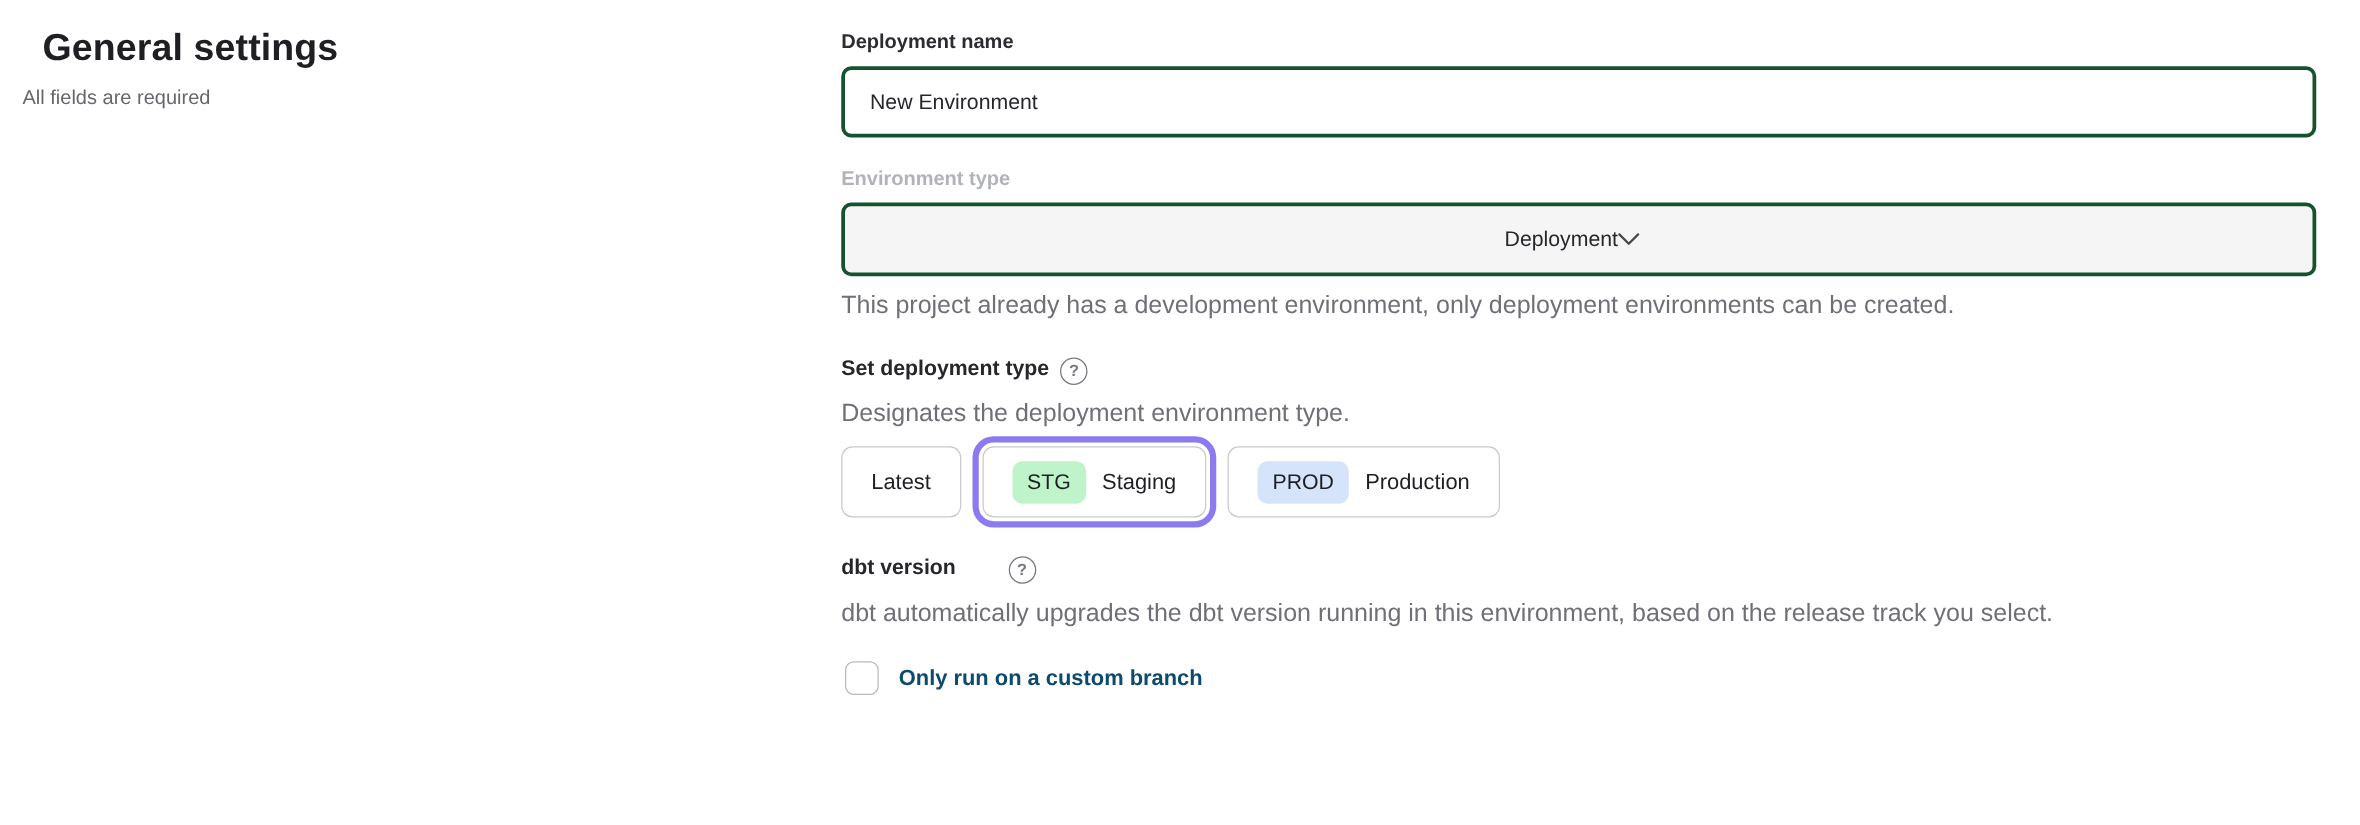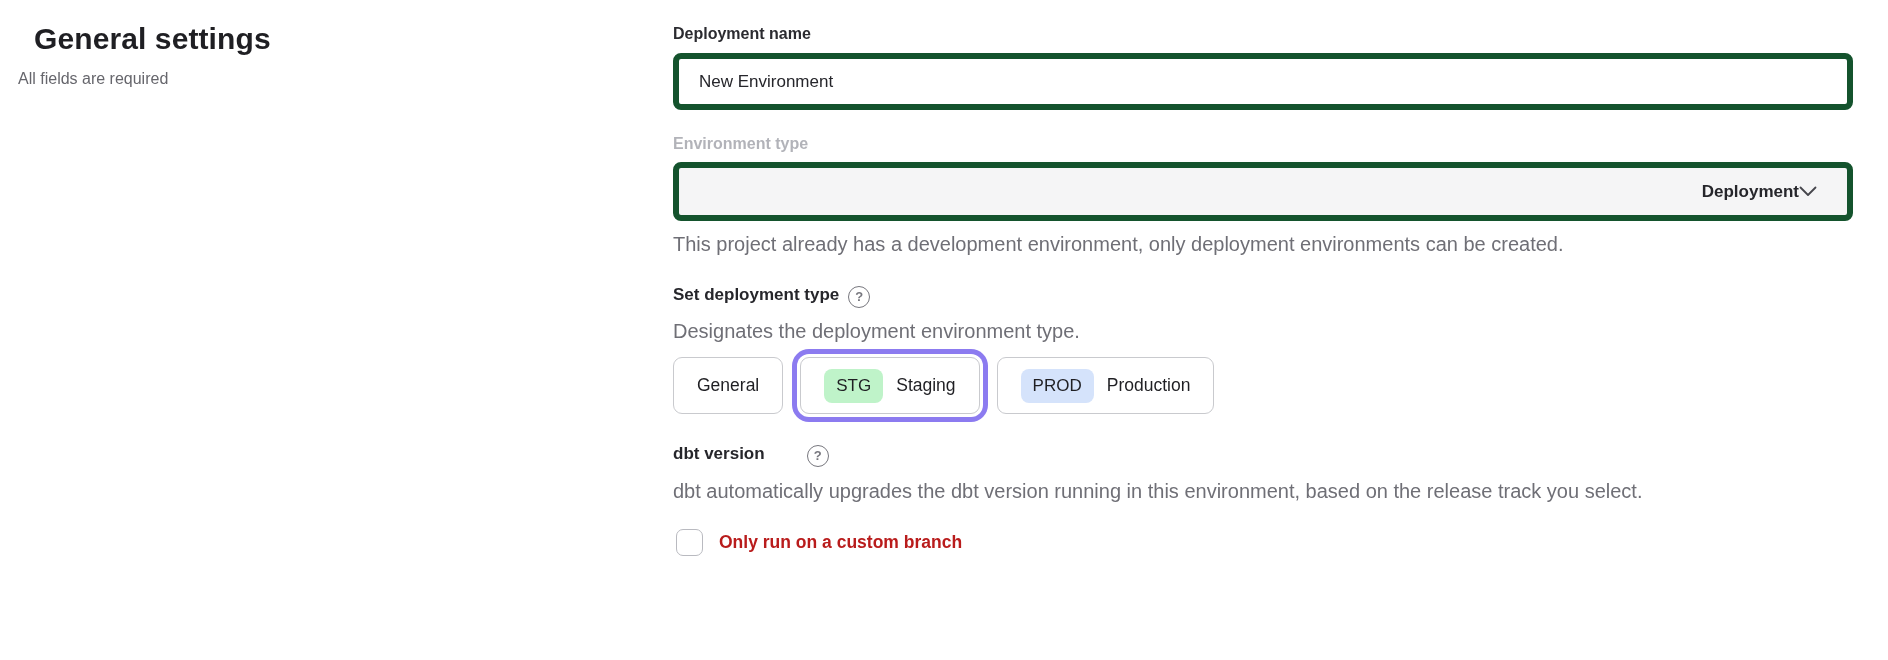--- a/index.html
+++ b/index.html
@@ -51,30 +51,30 @@
     font-weight: 600;
     line-height: 24px;
     color: #2b2b30;
   }
   .field-label.disabled { color: #b2b3b9; }
 
   .text-input, .select {
     margin-top: 7px;
     width: 100%;
     height: 57px;
-    border: 6px solid #14532d;
+    border: 3px solid #14532d;
     border-radius: 8px;
     background: #ffffff;
     display: flex;
     align-items: center;
     padding: 0 20px;
     font-size: 17px;
     color: #26262b;
   }
-  .select { height: 59px; justify-content: flex-end; cursor: pointer; font-weight: bold; }
+  .select { height: 59px; justify-content: center; cursor: pointer; }
   .select.disabled { background: #f5f5f6; margin-top: 6px; }
   .select .chev { flex: 0 0 auto; margin-right: 10px; color: #46464c; display:flex; align-items:center; }
 
   .helper {
     margin-top: 11px;
     font-size: 20px;
     line-height: 24px;
     color: #6f6f76;
   }
   .helper.mt12 { margin-top: 12px; }
@@ -156,21 +156,21 @@
     width: 27px; height: 27px;
     border: 1.5px solid #b9bac0;
     border-radius: 7px;
     background: #ffffff;
     cursor: pointer;
     flex: 0 0 auto;
   }
   .check-label {
     font-size: 17.5px;
     font-weight: 600;
-    color: #b91c1c;
+    color: #0c4a6e;
   }
 </style>
 </head>
 <body>
 
 <div class="canvas">
 
   <div class="intro">
     <h1>General settings</h1>
     <div class="sub">All fields are required</div>
@@ -195,21 +195,21 @@
     <div class="helper">This project already has a development environment, only deployment environments can be created.</div>
 
     <div class="section-title">
       <span>Set deployment type</span>
       <span class="help-circle">?</span>
     </div>
     <div class="helper">Designates the deployment environment type.</div>
 
     <div class="type-row">
       <button class="type-btn">
-        <span>General</span>
+        <span>Latest</span>
       </button>
       <button class="type-btn selected">
         <span class="badge green">STG</span>
         <span>Staging</span>
       </button>
       <button class="type-btn">
         <span class="badge blue">PROD</span>
         <span>Production</span>
       </button>
     </div>

